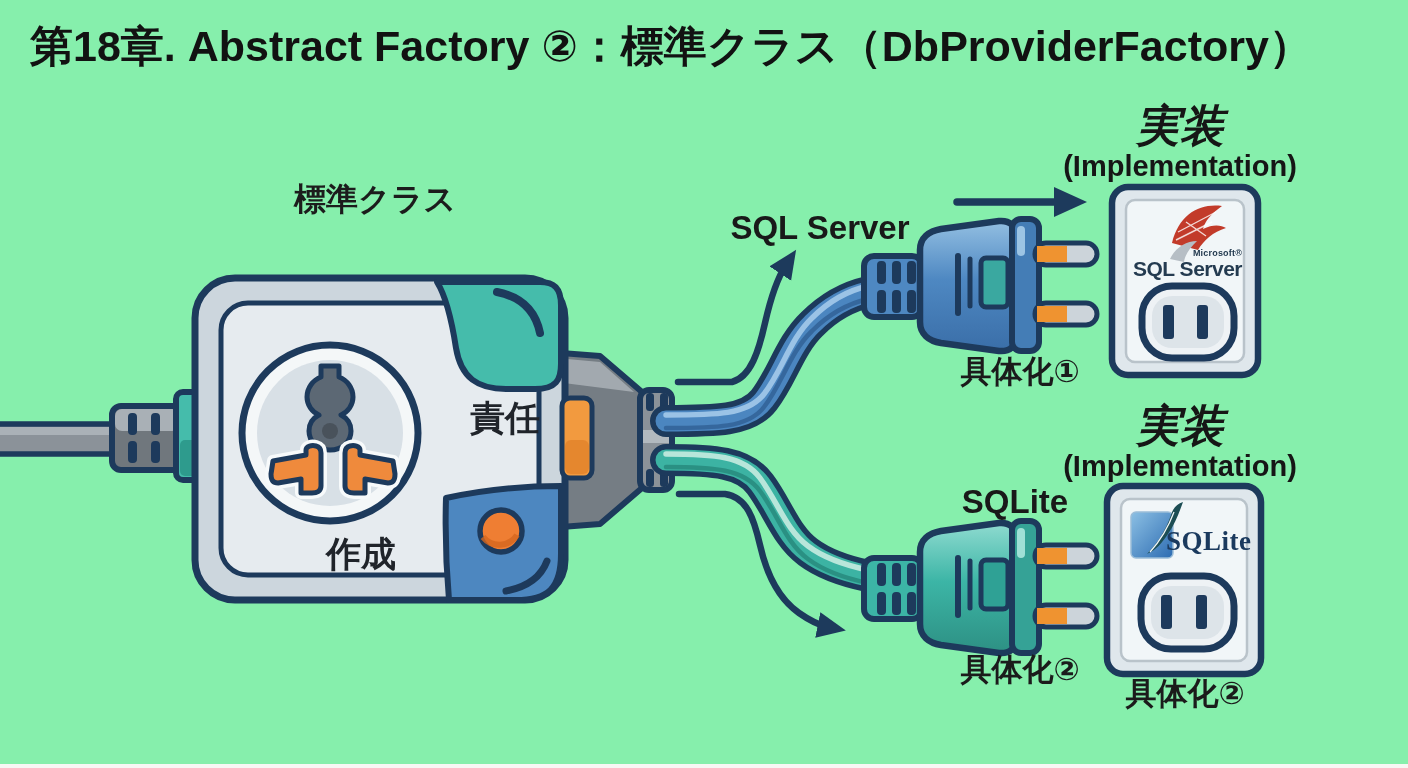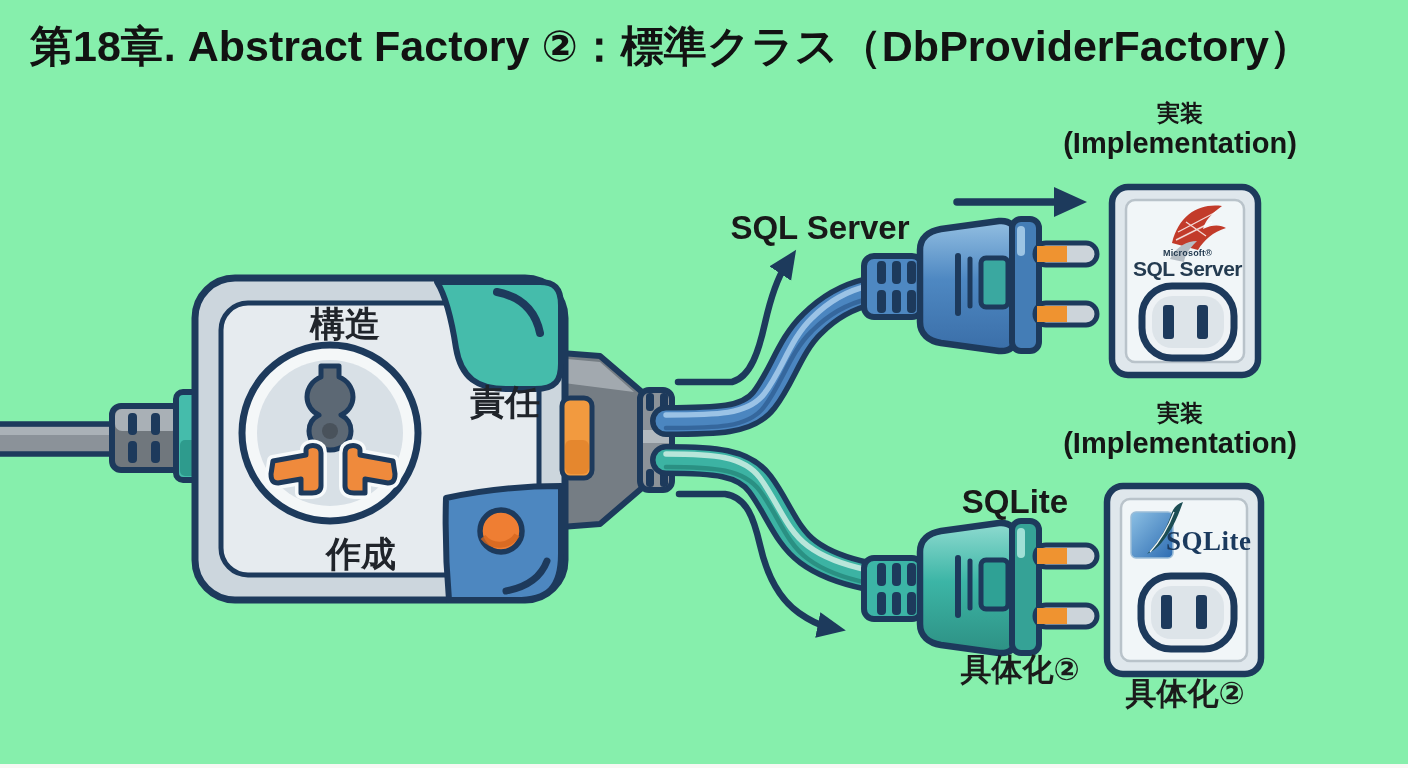--- a/index.html
+++ b/index.html
@@ -5,35 +5,35 @@
   html,body{margin:0;padding:0;background:#f8f7f4;}
   .stage{position:relative;width:1408px;height:764px;background:#86efac;overflow:hidden;
          font-family:"Liberation Sans","DejaVu Sans",sans-serif;color:#161616;}
   .stage svg{position:absolute;left:0;top:0;}
   .lbl{position:absolute;text-align:center;line-height:1.12;}
   .title{position:absolute;left:30px;top:18px;width:1360px;font-size:43px;font-weight:700;
          letter-spacing:0;color:#121212;text-align:left;white-space:nowrap;}
   .adapter-label{left:175px;top:182px;width:400px;font-size:32px;font-weight:600;color:#1c1c1c;}
   .inner-lbl{font-size:35px;font-weight:600;color:#20242a;}
   .kouzou{left:280px;top:304px;width:130px;}
-  .sekinin{left:450px;top:382px;width:110px;}
+  .sekinin{left:450px;top:398px;width:110px;}
   .sakusei{left:296px;top:534px;width:130px;}
   .cable-lbl{font-size:33px;font-weight:600;color:#191919;}
   .sql-server-lbl{left:720px;top:210px;width:200px;}
   .sqlite-lbl{left:930px;top:484px;width:170px;}
   .caption{font-size:31px;font-weight:600;color:#1b1b1b;}
   .gutaika1{left:930px;top:355px;width:180px;}
   .gutaika2-plug{left:930px;top:653px;width:180px;}
   .gutaika2-socket{left:1100px;top:677px;width:170px;}
   .impl{width:290px;left:1035px;}
-  .impl .ja{font-size:23px;font-weight:600;}
+  .impl .ja{font-size:44px;font-weight:600;font-style:italic;}
   .impl .en{font-size:29px;font-weight:600;text-align:center;}
   .impl1{top:101px;}
   .impl2{top:401px;}
-  .mslogo{position:absolute;left:1133px;top:249px;text-align:center;color:#243b50;}
+  .mslogo{position:absolute;left:1133px;top:249px;text-align:right;color:#243b50;}
   .mslogo .ms{font-size:9px;font-weight:700;line-height:9px;letter-spacing:.2px;}
   .mslogo .prod{font-size:21px;font-weight:600;line-height:21px;letter-spacing:-.5px;}
   .sqlitemark{position:absolute;left:1166px;top:526px;font-family:"Liberation Serif","DejaVu Serif",serif;
               font-size:27px;font-weight:600;color:#1b3a5e;letter-spacing:.5px;}
 </style>
 </head>
 <body>
 
 <div class="stage">
 
@@ -207,29 +207,30 @@
   <g fill="none" stroke="#1d3a5c" stroke-linecap="round">
     <path d="M957,202 L1066,202" stroke-width="7.5" marker-end="url(#ah)"></path>
     <path d="M678,382 L732,382 C751,377 759,350 765,323 C770,301 776,280 786,265" stroke-width="6.5" marker-end="url(#ah)"></path>
     <path d="M679,494 L725,494 C747,497 754,519 760,545 C767,576 779,599 799,613 C809,620 818,625 828,627" stroke-width="6.5" marker-end="url(#ah)"></path>
   </g>
 </svg>
 
   <div class="title">第18章. Abstract Factory ②：標準クラス（DbProviderFactory）</div>
 
   <div class="lbl adapter-label">
-  </div>
-
-  <div class="lbl inner-lbl kouzou">構造</div>
+    <div>標準クラス</div>
+  </div>
+
   <div class="lbl inner-lbl sekinin">責任</div>
   <div class="lbl inner-lbl sakusei">作成</div>
 
   <div class="lbl cable-lbl sql-server-lbl">SQL Server</div>
   <div class="lbl cable-lbl sqlite-lbl">SQLite</div>
 
+  <div class="lbl caption gutaika1">具体化①</div>
   <div class="lbl caption gutaika2-plug">具体化②</div>
   <div class="lbl caption gutaika2-socket">具体化②</div>
 
   <div class="lbl impl impl1">
     <div class="ja">実装</div>
     <div class="en">(Implementation)</div>
   </div>
   <div class="lbl impl impl2">
     <div class="ja">実装</div>
     <div class="en">(Implementation)</div>

